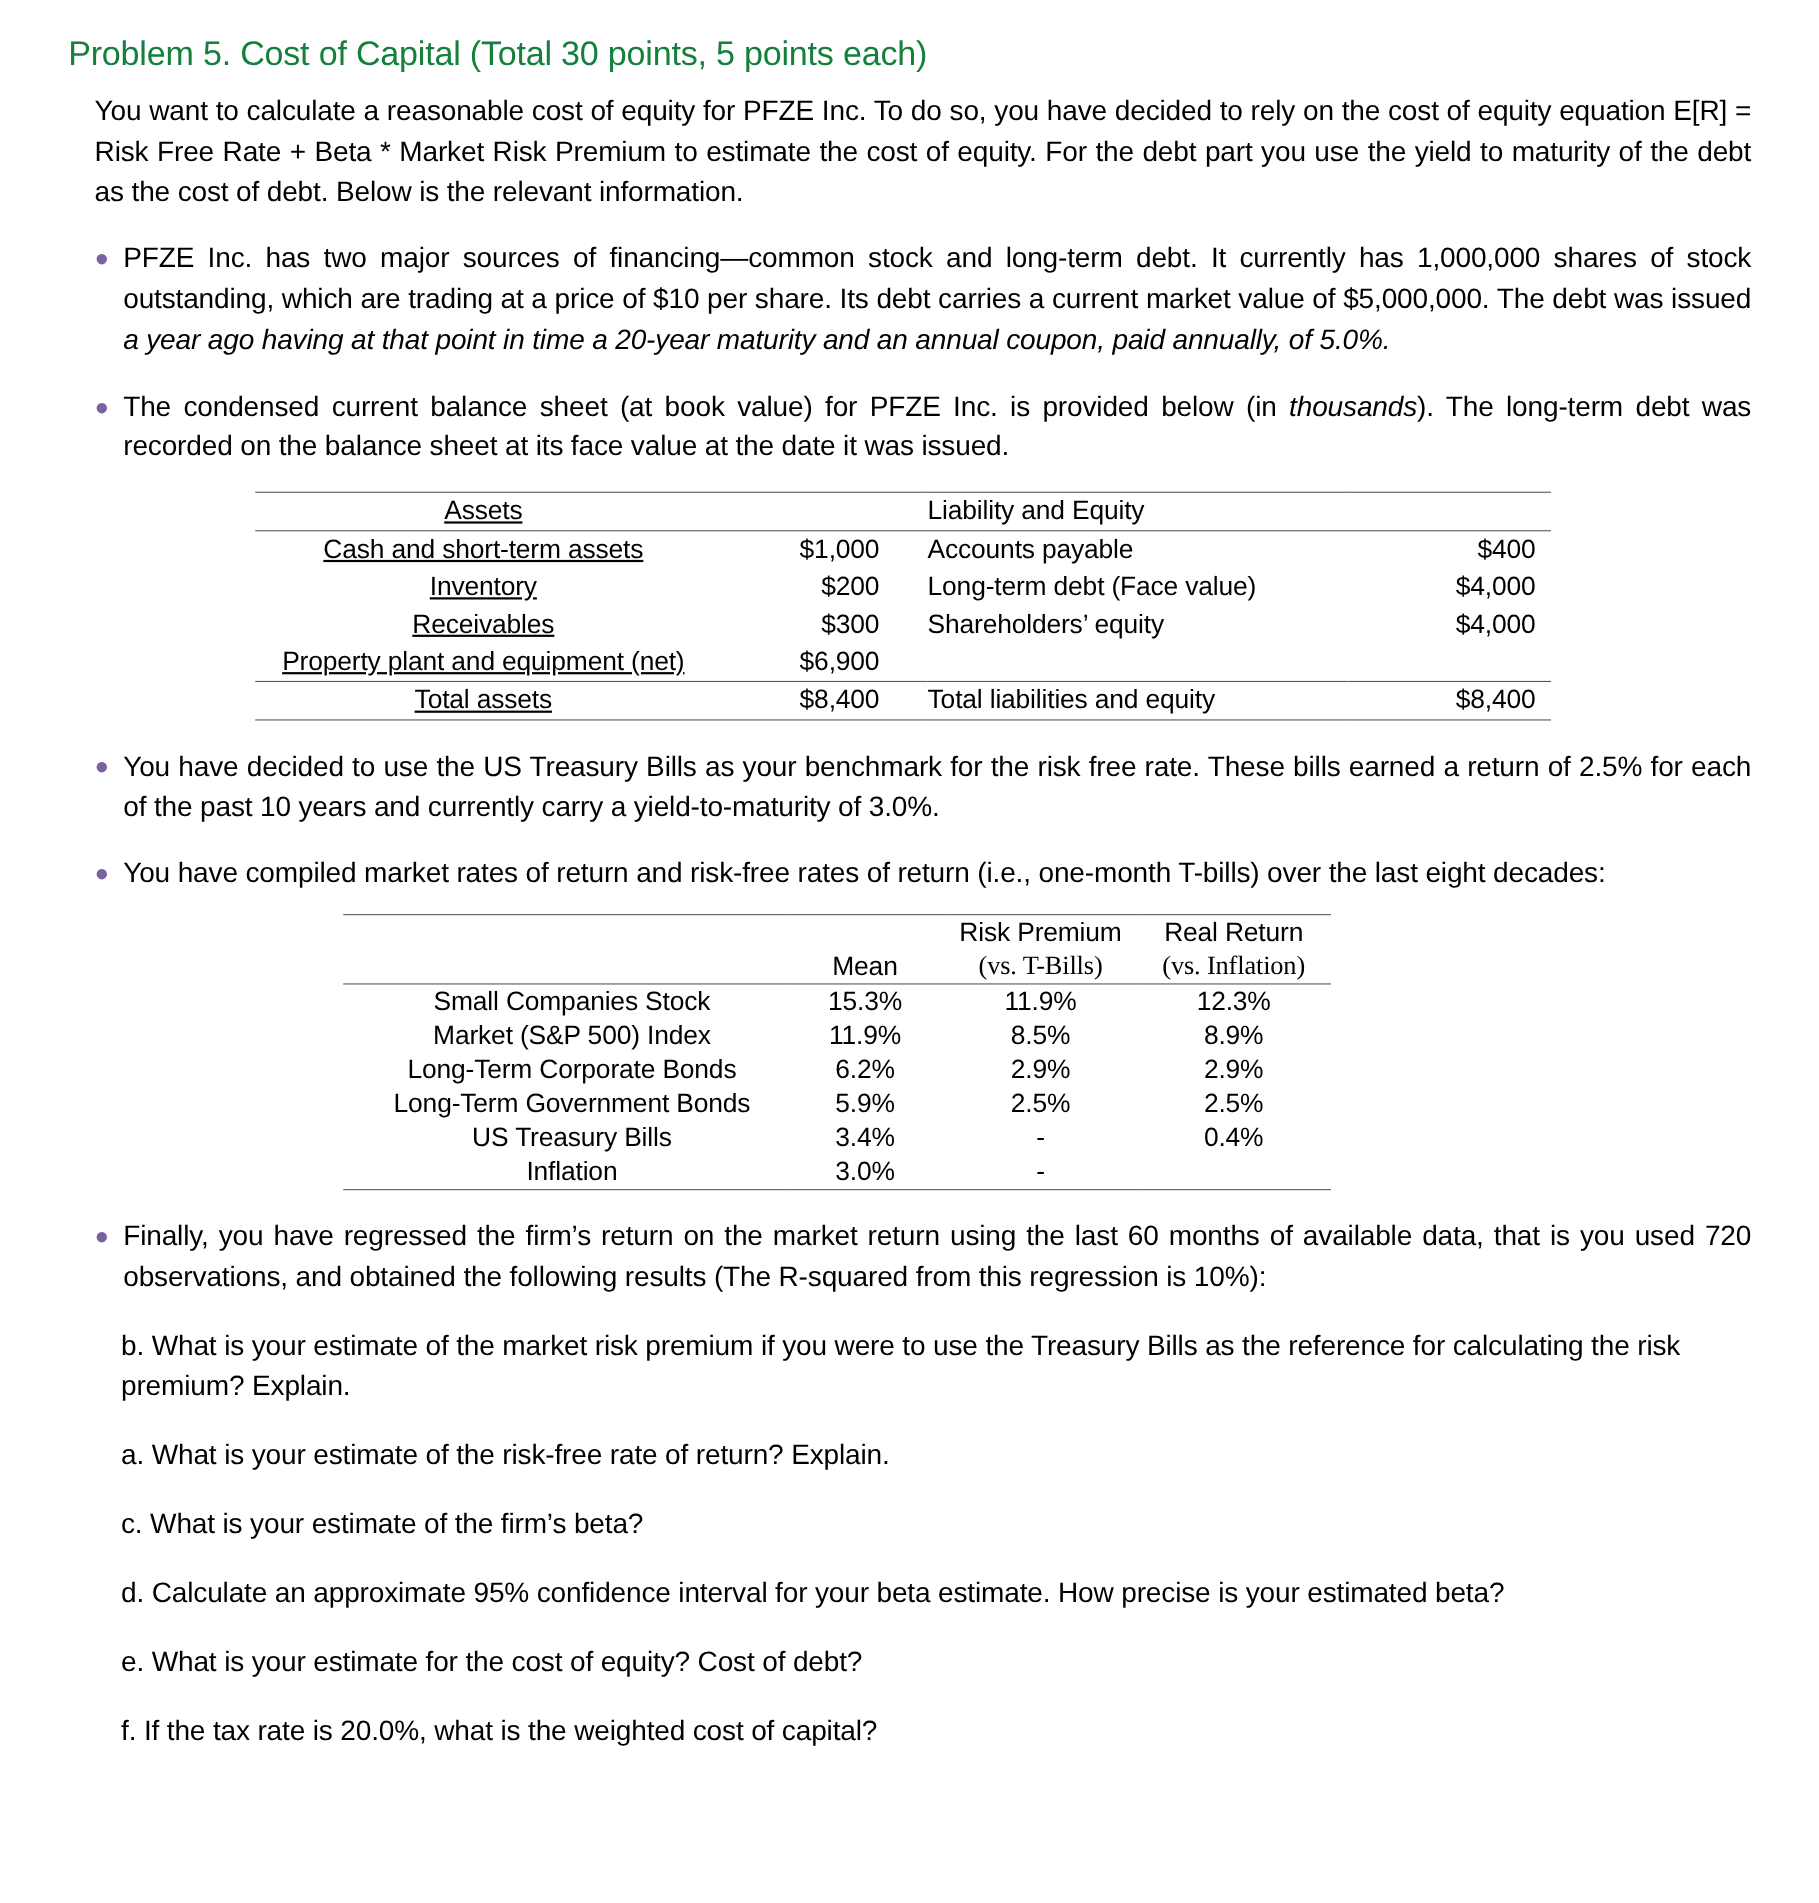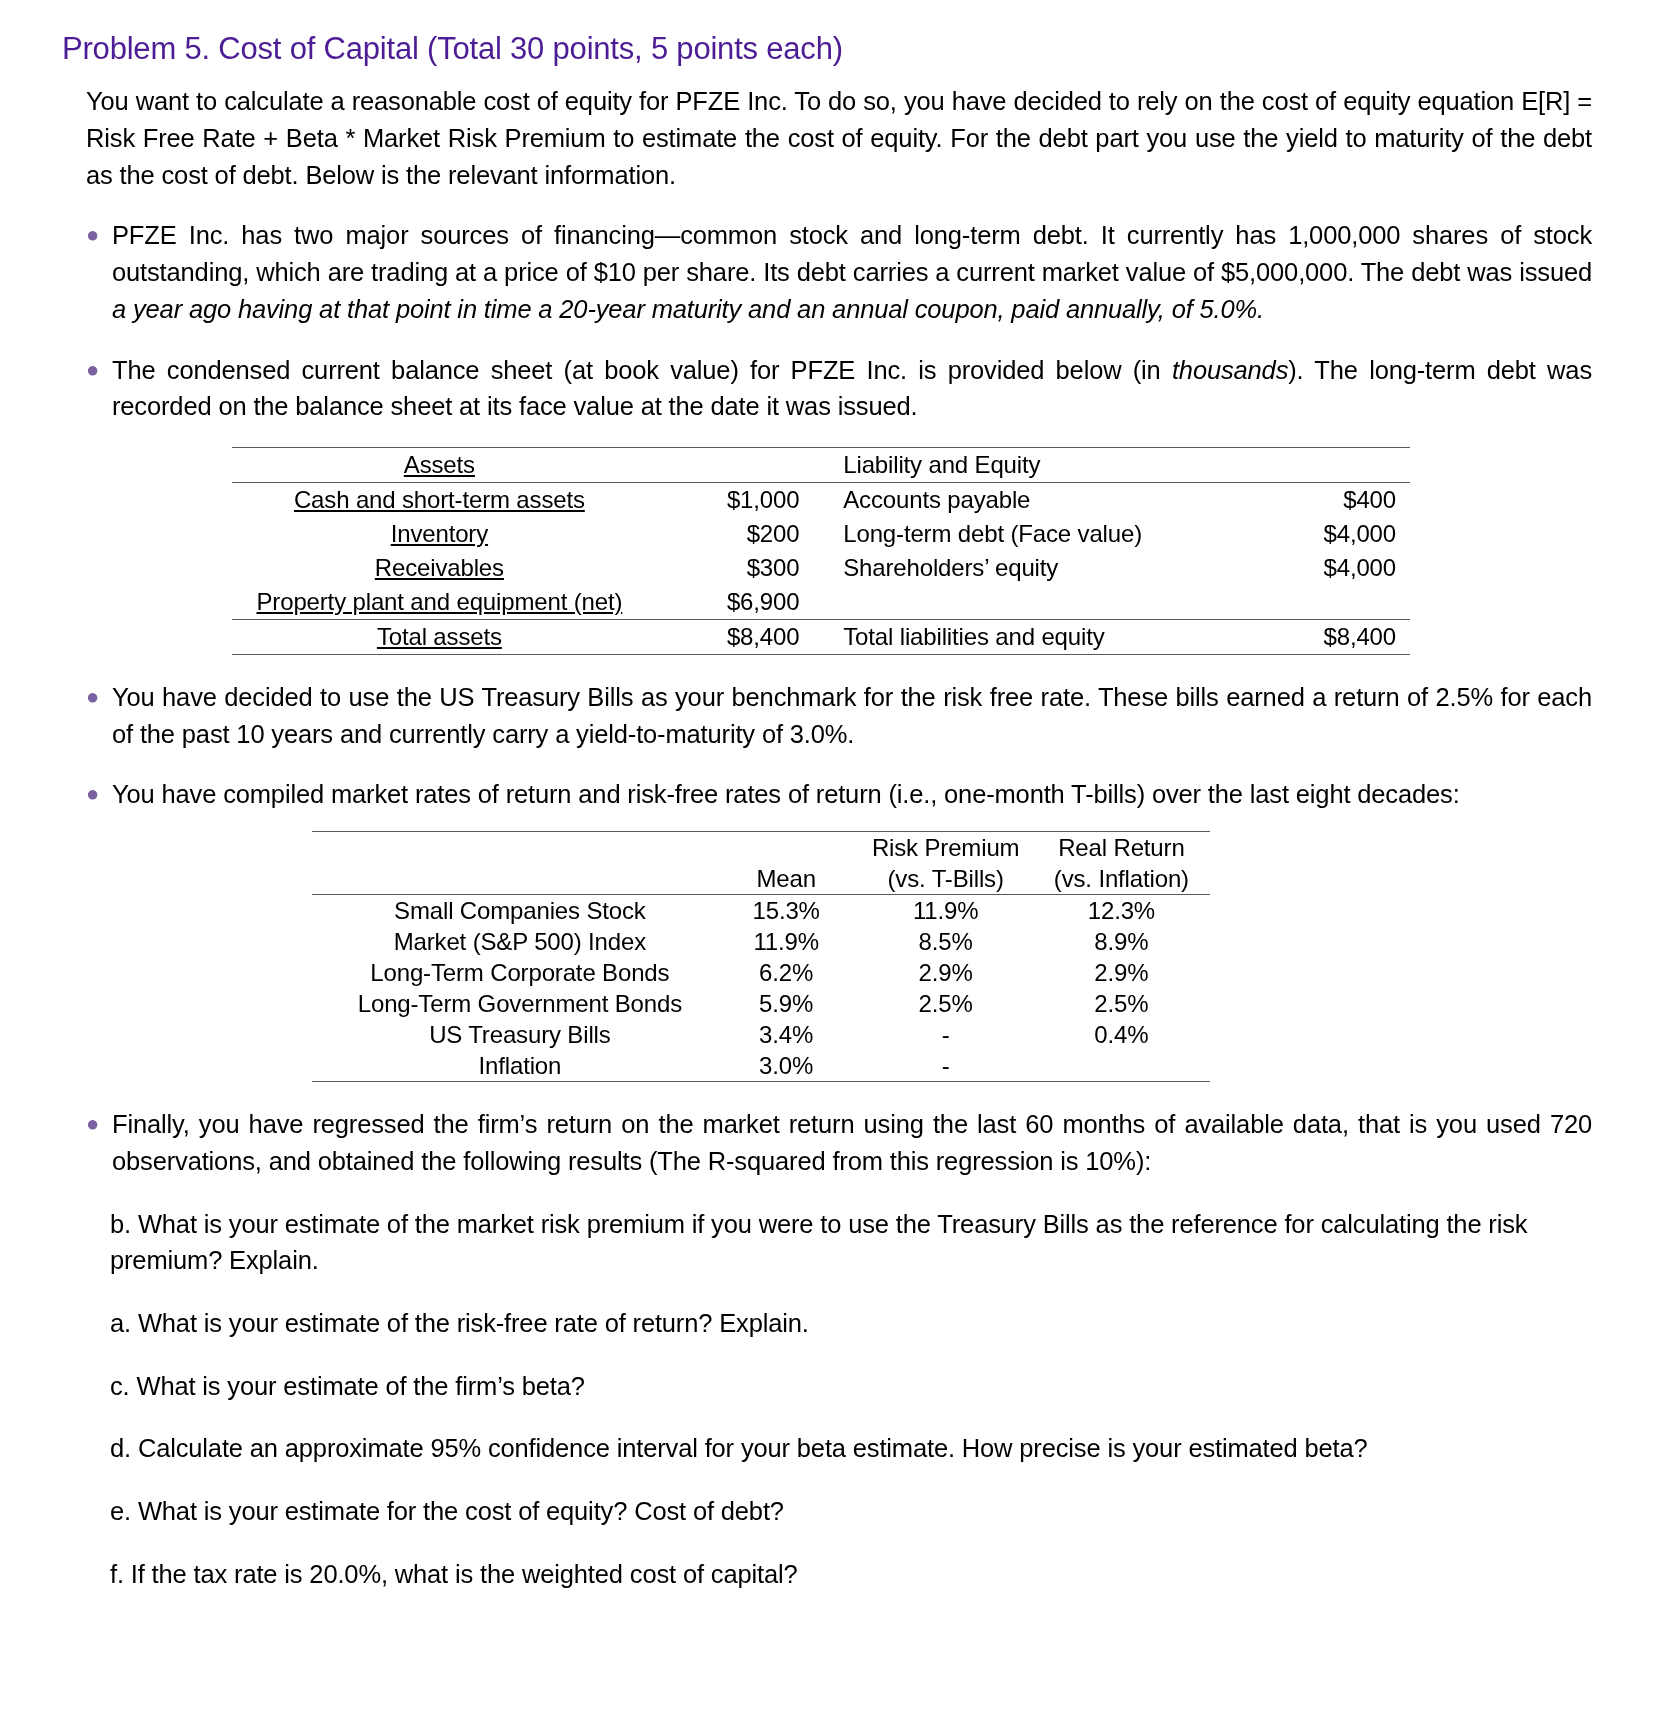--- a/index.html
+++ b/index.html
@@ -17,21 +17,21 @@
   .page {
     position: relative;
     width: 1654px;
     min-height: 1730px;
     padding: 0;
     box-sizing: border-box;
   }
 
   
   .problem-title {
-    color: #4c1d95;
+    color: #15803d;
     font-size: 31px;
     font-weight: 400;
     letter-spacing: -0.2px;
     margin: 0;
     padding: 30px 0 0 62px;
     line-height: 1.2;
   }
 
   
   .intro-para {
@@ -92,21 +92,21 @@
   .col-val-a { width: 180px; text-align: right; }
   .col-gap   { width: 48px; }
   .col-lbl-b { width: 390px; text-align: left; }
   .col-val-b { width: 180px; text-align: right; padding-right: 14px !important; }
 
   
   .mr-wrap { margin: 18px 0 0 0; padding-left: 312px; }
   table.market-rates { width: 898px; }
   table.market-rates td { height: 31px; line-height: 31px; }
   .mr-top { border-top: 1.6px solid #595959; }
-  .mr-headrule { border-bottom: 1.6px solid #595959; }
+  .mr-headrule { border-bottom: 1.6px solid #595959; font-family: Liberation Serif, serif; }
   .mr-bot { border-bottom: 1.6px solid #595959; }
   .mr-name { width: 392px; text-align: center; padding-left: 14px !important; }
   .mr-mean { width: 150px; text-align: center; }
   .mr-rp   { width: 176px; text-align: center; }
   .mr-rr   { width: 180px; text-align: center; margin-top: 40px; }
   .mr-hcell { vertical-align: bottom; height: 34px; line-height: 34px; }
   .mr-hcell2 { vertical-align: top; height: 34px; line-height: 34px; }
 
   
   .rg-wrap { margin: 20px 0 0 0; padding-left: 502px; }

